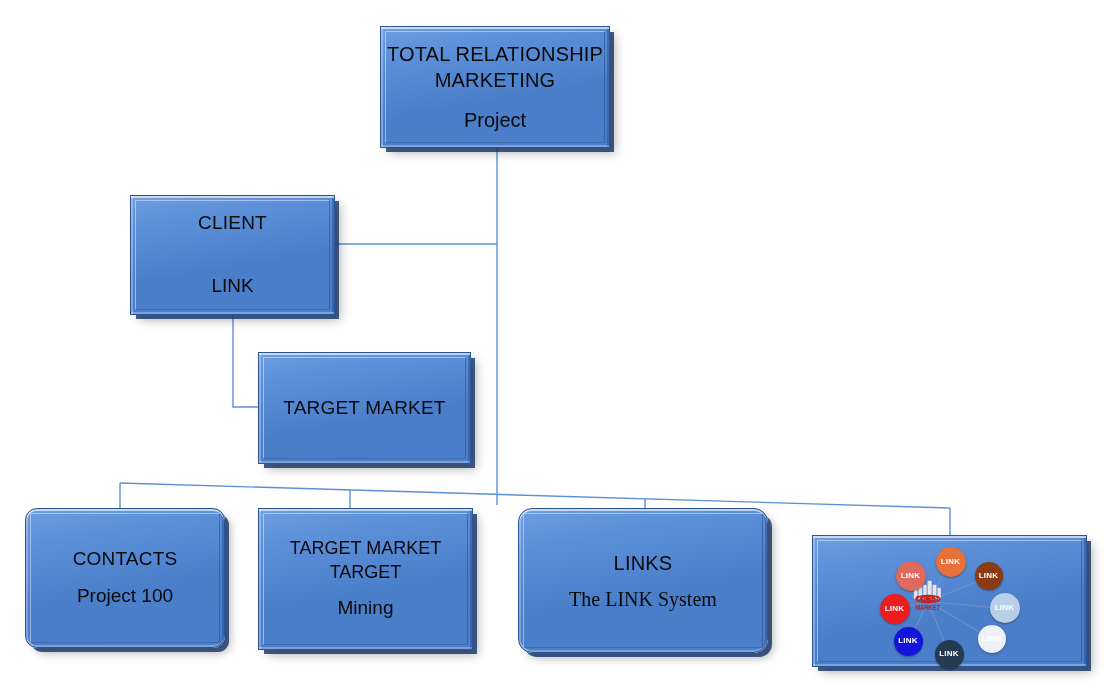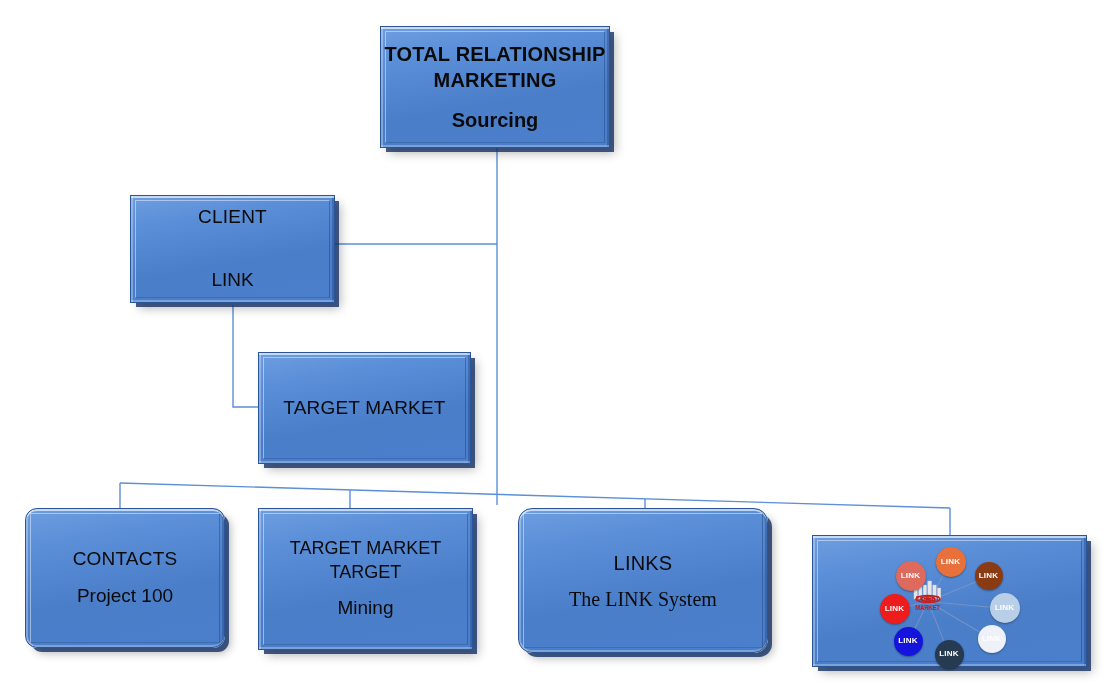--- a/index.html
+++ b/index.html
@@ -62,22 +62,22 @@
     position: relative;
     z-index: 2;
     white-space: nowrap;
   }
 
   .t-upper   { font-size: 19px; letter-spacing: 0.2px; }
   .t-sub     { font-size: 19px; margin-top: 12px; }
   .t-upper-s { font-size: 18px; }
 
   
-  #box-trm      { left: 380px; top: 26px;  width: 230px; height: 122px; font-weight: bold; }
-  #box-client   { left: 130px; top: 195px; width: 205px; height: 108px; gap: 26px; }
+  #box-trm      { left: 380px; top: 26px;  width: 230px; height: 122px; }
+  #box-client   { left: 130px; top: 195px; width: 205px; height: 120px; gap: 26px; }
   #box-target   { left: 258px; top: 352px; width: 213px; height: 112px; }
   #box-contacts { left: 25px;  top: 508px; width: 200px; height: 140px; border-radius: 12px; }
   #box-clones   { left: 258px; top: 508px; width: 215px; height: 142px; }
   #box-links    { left: 518px; top: 508px; width: 250px; height: 145px; border-radius: 14px; }
   #box-linkmap  { left: 812px; top: 535px; width: 275px; height: 132px; }
 
   #box-trm .t-upper { font-size: 20px; }
   #box-trm .t-sub   { font-size: 20px; margin-top: 14px; }
   #box-links .t-upper { font-size: 20px; }
   #box-links .t-sub   { font-size: 20px; margin-top: 10px; font-family: Liberation Serif, serif; }
@@ -152,21 +152,21 @@
       <path d="M120,483 L120,512"></path>
       <path d="M350,490 L350,512"></path>
       <path d="M645,499 L645,515"></path>
       <path d="M950,508 L950,540"></path>
     </g>
   </svg>
 
   <div class="box" id="box-trm">
     <div class="line t-upper">TOTAL RELATIONSHIP</div>
     <div class="line t-upper">MARKETING</div>
-    <div class="line t-sub">Sourcing</div>
+    <div class="line t-sub">Project</div>
   </div>
 
   <div class="box" id="box-client">
     <div class="line t-upper">CLIENT</div>
     <div class="line t-sub">LINK</div>
   </div>
 
   <div class="box" id="box-target">
     <div class="line t-upper">TARGET MARKET</div>
   </div>

